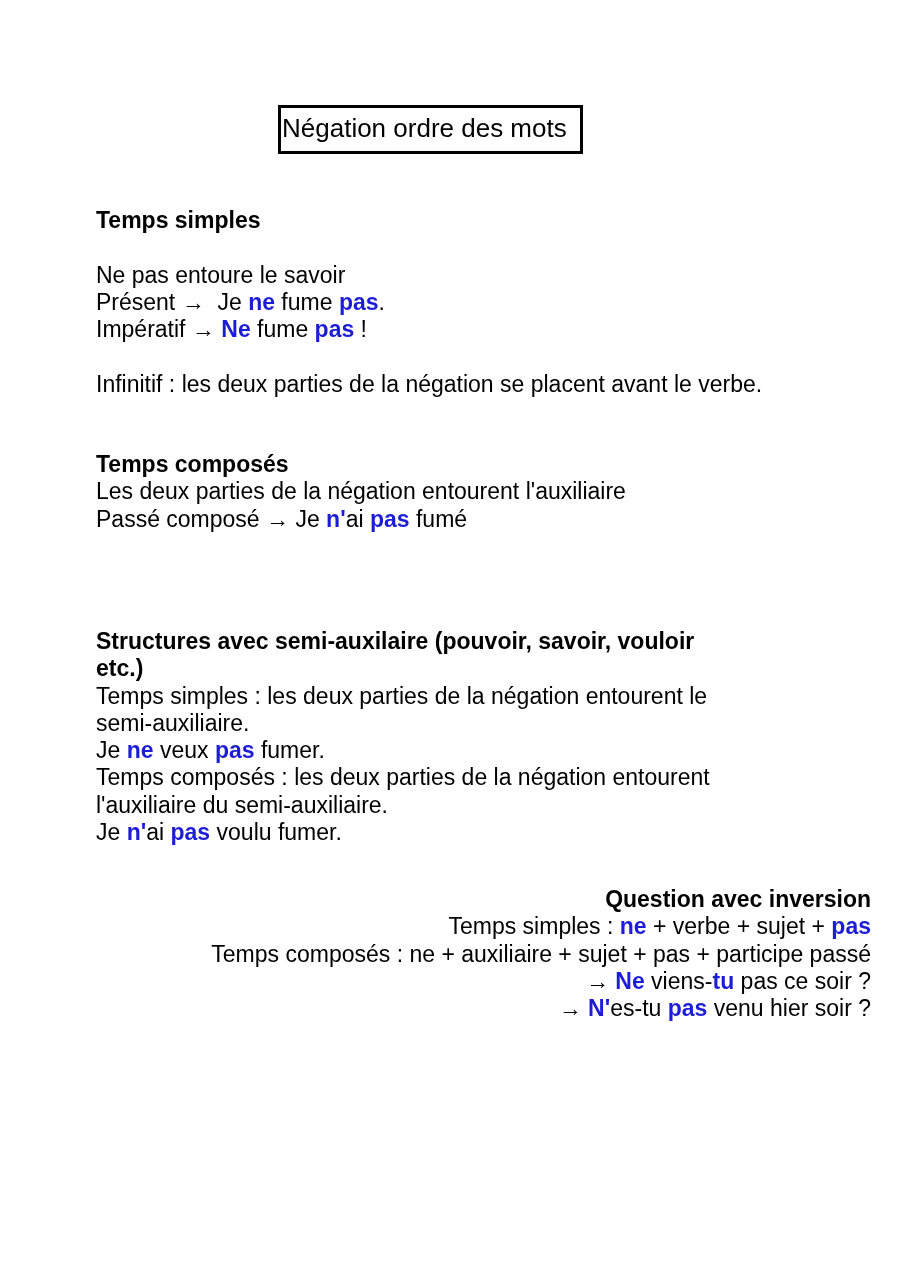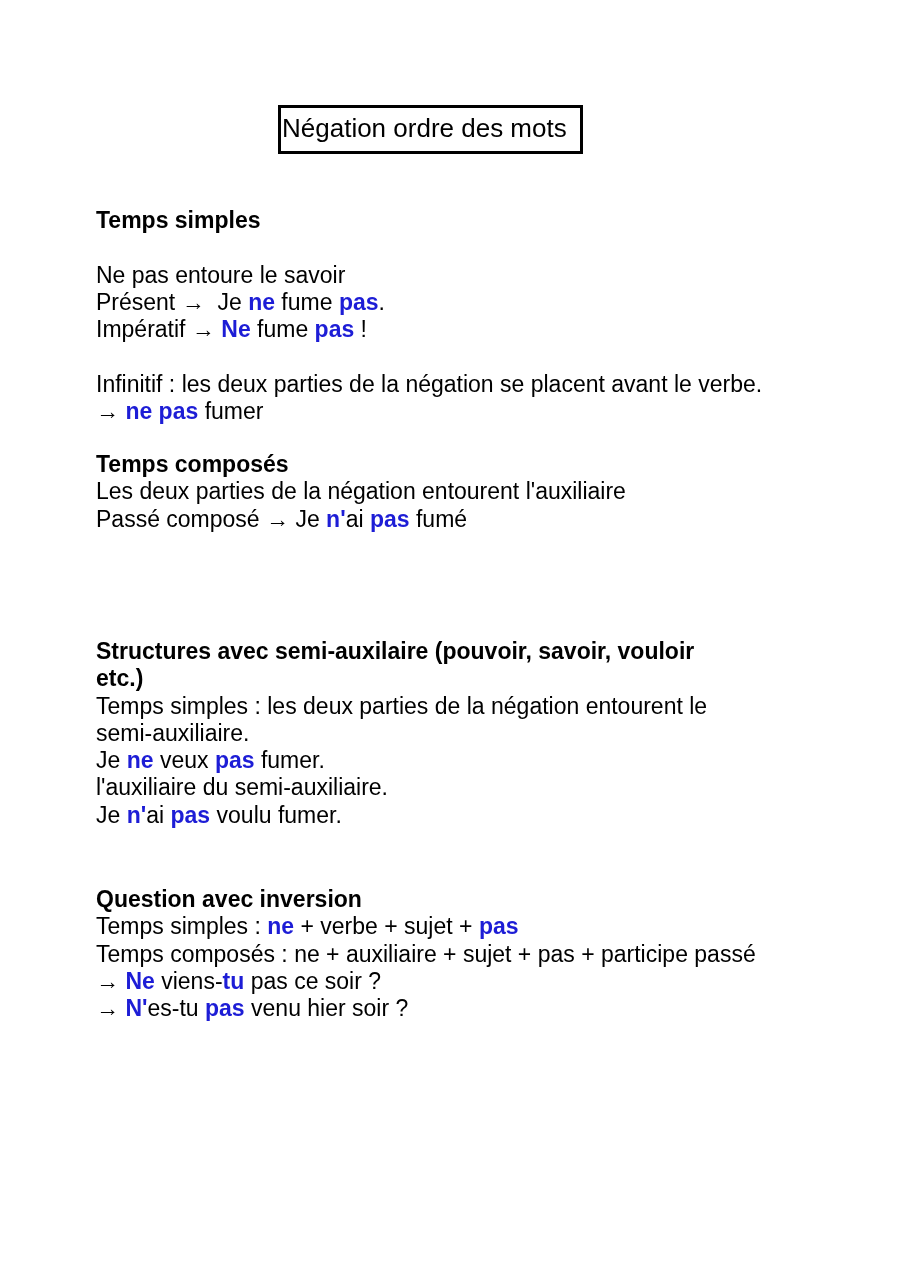--- a/index.html
+++ b/index.html
@@ -49,37 +49,37 @@
   </div>
   <div class="content">
       <div class="section" style="top: 207px;">
         <div class="line bold"><span>Temps simples</span></div>
         <div class="line"></div>
         <div class="line"><span>Ne pas entoure le savoir</span></div>
         <div class="line"><span>Présent →  Je </span><span class="blue">ne</span><span> fume </span><span class="blue">pas</span><span>.</span></div>
         <div class="line"><span>Impératif → </span><span class="blue">Ne</span><span> fume </span><span class="blue">pas</span><span> !</span></div>
         <div class="line"></div>
         <div class="line"><span>Infinitif : les deux parties de la négation se placent avant le verbe.</span></div>
-        <div class="line"><span>→ </span><span class="blue">ne pas</span><span> fumer</span></div>
       </div>
       <div class="section" style="top: 451px;">
         <div class="line bold"><span>Temps composés</span></div>
         <div class="line"><span>Les deux parties de la négation entourent l'auxiliaire</span></div>
         <div class="line"><span>Passé composé → Je </span><span class="blue">n'</span><span>ai </span><span class="blue">pas</span><span> fumé</span></div>
       </div>
-      <div class="section" style="top: 628px; margin-top: 10px;">
+      <div class="section" style="top: 628px;">
         <div class="line bold"><span>Structures avec semi-auxilaire (pouvoir, savoir, vouloir</span></div>
         <div class="line bold"><span>etc.)</span></div>
         <div class="line"><span>Temps simples : les deux parties de la négation entourent le</span></div>
         <div class="line"><span>semi-auxiliaire.</span></div>
         <div class="line"><span>Je </span><span class="blue">ne</span><span> veux </span><span class="blue">pas</span><span> fumer.</span></div>
+        <div class="line"><span>Temps composés : les deux parties de la négation entourent</span></div>
         <div class="line"><span>l'auxiliaire du semi-auxiliaire.</span></div>
         <div class="line"><span>Je </span><span class="blue">n'</span><span>ai </span><span class="blue">pas</span><span> voulu fumer.</span></div>
       </div>
-      <div class="section" style="top: 886px;">
+      <div class="section" style="top: 886px; text-align: right;">
         <div class="line bold"><span>Question avec inversion</span></div>
         <div class="line"><span>Temps simples : </span><span class="blue">ne</span><span> + verbe + sujet + </span><span class="blue">pas</span></div>
         <div class="line"><span>Temps composés : ne + auxiliaire + sujet + pas + participe passé</span></div>
         <div class="line"><span>→ </span><span class="blue">Ne</span><span> viens-</span><span class="blue">tu</span><span> pas ce soir ?</span></div>
         <div class="line"><span>→ </span><span class="blue">N'</span><span>es-tu </span><span class="blue">pas</span><span> venu hier soir ?</span></div>
       </div>
     </div>
 </div>
 
 </body></html>

